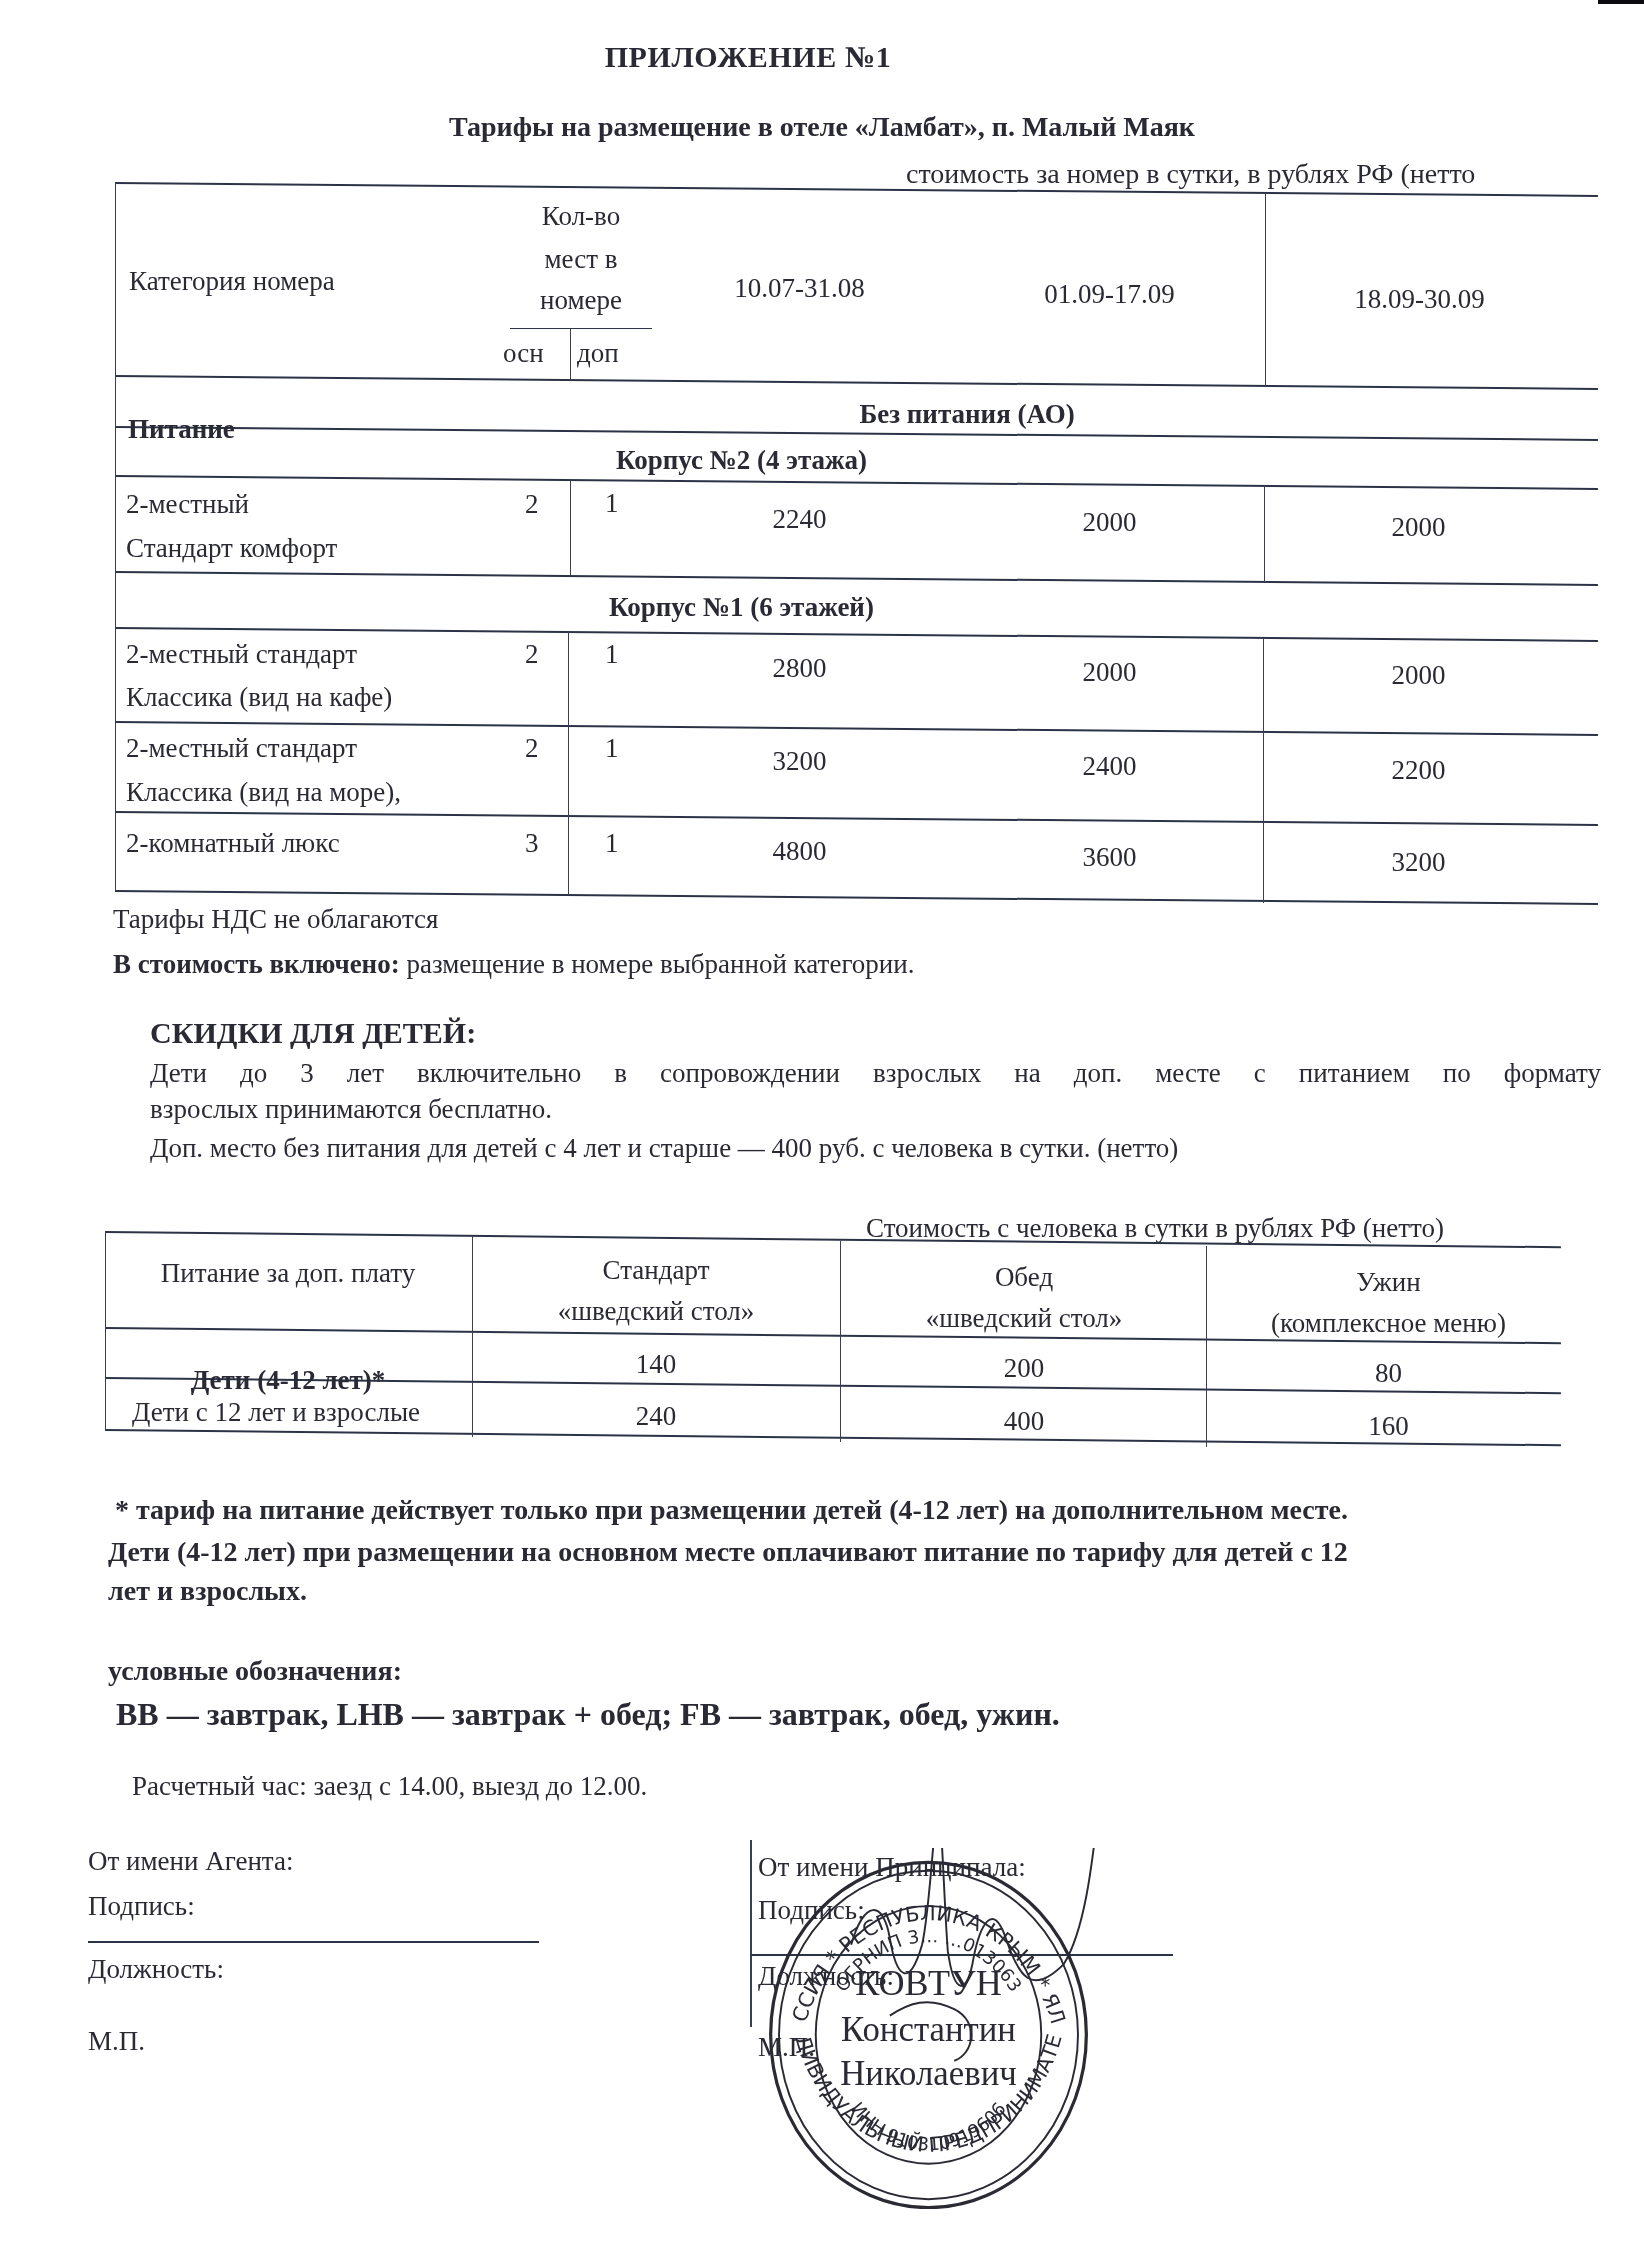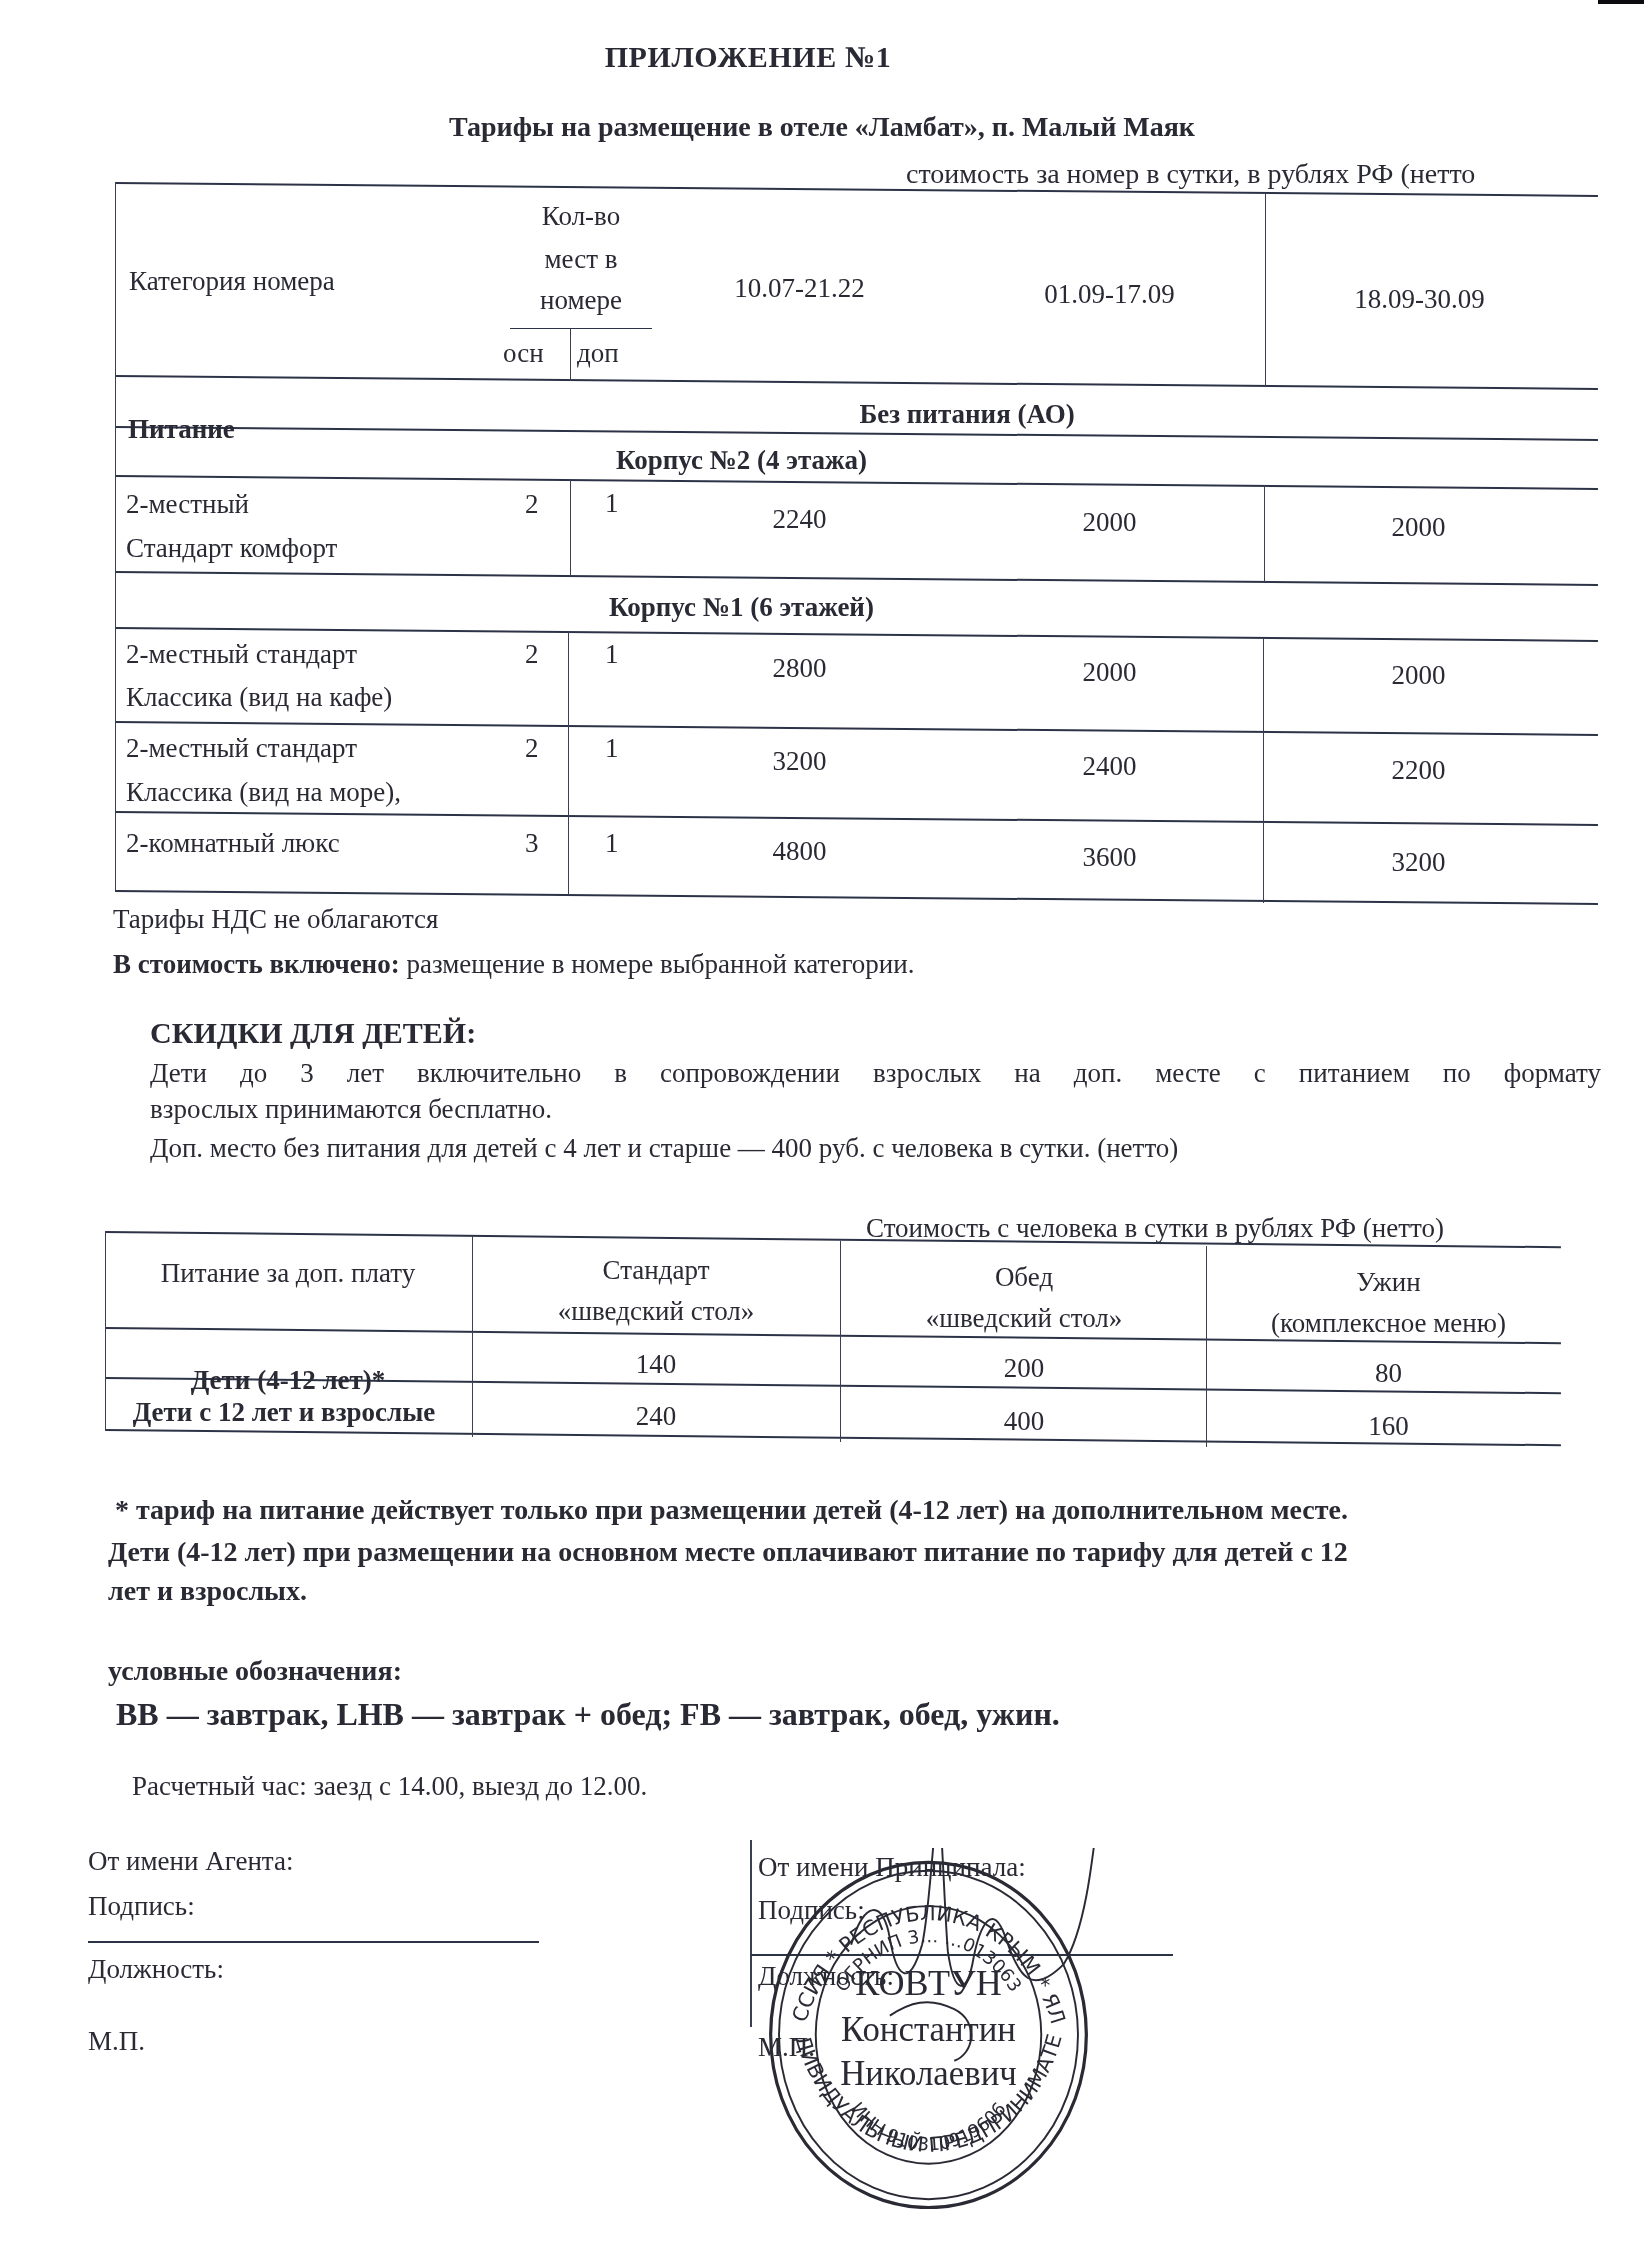--- a/index.html
+++ b/index.html
@@ -62,21 +62,21 @@
   <div class="vline" style="left:1264px; top:485px; height:97px;"></div>
   <div class="vline" style="left:568px; top:631px; height:264px;"></div>
   <div class="vline" style="left:1263px; top:639px; height:264px;"></div>
 
   <div class="cell" style="left:129px; top:266px;">Категория номера</div>
   <div class="cell center" style="left:510px; width:142px; top:201px;">Кол-во</div>
   <div class="cell center" style="left:510px; width:142px; top:244px;">мест в</div>
   <div class="cell center" style="left:510px; width:142px; top:285px;">номере</div>
   <div class="cell" style="left:503px; top:338px;">осн</div>
   <div class="cell" style="left:577px; top:338px;">доп</div>
-  <div class="cell center" style="left:709px; width:181px; top:273px;">10.07-21.22</div>
+  <div class="cell center" style="left:709px; width:181px; top:273px;">10.07-31.08</div>
   <div class="cell center" style="left:1019px; width:181px; top:279px;">01.09-17.09</div>
   <div class="cell center" style="left:1329px; width:181px; top:284px;">18.09-30.09</div>
 
   <div class="cell b" style="left:128px; top:384px;margin-top:30px;">Питание</div>
   <div class="cell b center" style="left:709px; width:516px; top:399px;">Без питания (АО)</div>
 
   <div class="cell b center" style="left:516px; width:451px; top:445px;">Корпус №2 (4 этажа)</div>
   <div>
     <div class="cell" style="left:126px; top:489px;">2-местный</div>
     <div class="cell" style="left:126px; top:533px;">Стандарт комфорт</div>
@@ -145,21 +145,21 @@
   <div class="m-cell" style="left:1208px; width:361px; top:1267px;">Ужин</div>
   <div class="m-cell" style="left:1208px; width:361px; top:1308px;">(комплексное меню)</div>
 
   <div>
     <div class="m-cell b" style="left:106px; width:364px; top:1345px;margin-top:20px;">Дети (4-12 лет)*</div>
     <div class="m-cell" style="left:474px; width:364px; top:1349px;">140</div>
     <div class="m-cell" style="left:842px; width:364px; top:1353px;">200</div>
     <div class="m-cell" style="left:1208px; width:361px; top:1358px;">80</div>
   </div>
   <div>
-    <div class="m-cell" style="left:102px; width:364px; top:1397px;font-weight:bold;">Дети с 12 лет и взрослые</div>
+    <div class="m-cell" style="left:94px; width:364px; top:1397px;">Дети с 12 лет и взрослые</div>
     <div class="m-cell" style="left:474px; width:364px; top:1401px;">240</div>
     <div class="m-cell" style="left:842px; width:364px; top:1406px;">400</div>
     <div class="m-cell" style="left:1208px; width:361px; top:1411px;">160</div>
   </div>
 </div>
 
 <div class="txt b" style="left:115px; top:1494px; font-size:28px;">* тариф на питание действует только при размещении детей (4-12 лет) на дополнительном месте.</div>
 <div class="txt b" style="left:108px; top:1536px; font-size:28px;">Дети (4-12 лет) при размещении  на основном месте оплачивают питание по тарифу для детей с 12</div>
 <div class="txt b" style="left:108px; top:1575px; font-size:28px;">лет и взрослых.</div>
 

